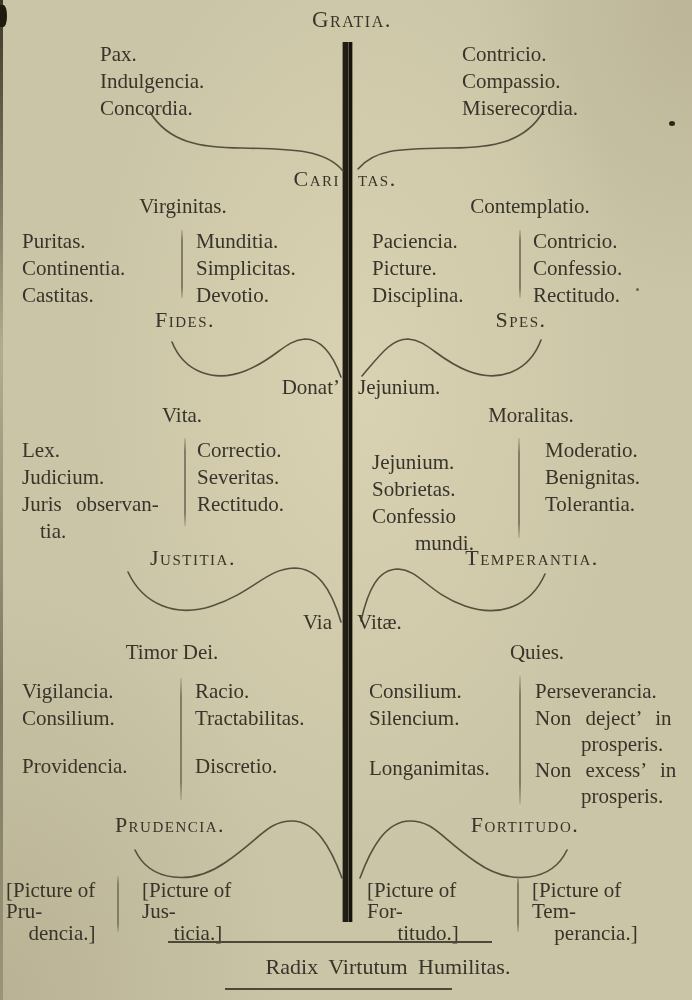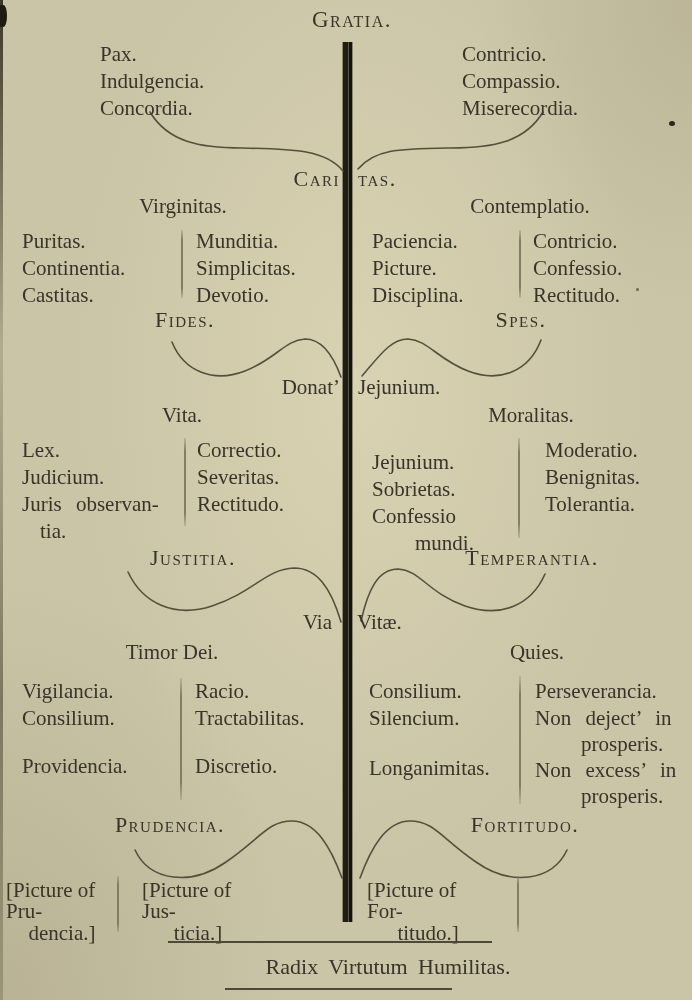--- a/index.html
+++ b/index.html
@@ -173,18 +173,22 @@
   <div class="vline" style="left:117px;top:876px;height:56px;"></div>
   <div class="pic" style="left:142px;top:880px;width:112px;">
     <div>[Picture of Jus-</div>
     <div class="l2">ticia.]</div>
   </div>
   <div class="pic" style="left:367px;top:880px;width:122px;">
     <div>[Picture of For-</div>
     <div class="l2">titudo.]</div>
   </div>
   <div class="vline" style="left:517px;top:876px;height:56px;"></div>
+  <div class="pic" style="left:532px;top:880px;width:128px;">
+    <div>[Picture of Tem-</div>
+    <div class="l2">perancia.]</div>
+  </div>
 
   <div class="rule" style="left:168px;top:941px;width:324px;"></div>
   <div class="label ctr" style="left:348px;top:953px;font-size:22px;word-spacing:5px;margin-left:40px;">Radix Virtutum Humilitas.</div>
   <div class="rule" style="left:225px;top:988px;width:227px;"></div>
 
 </div>
 
 </body></html>

